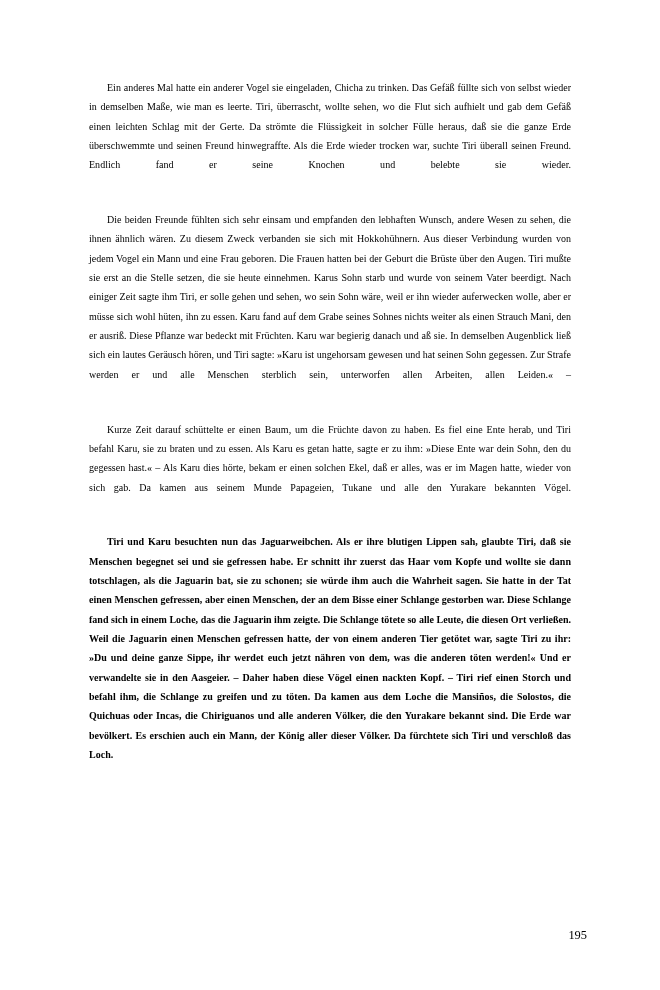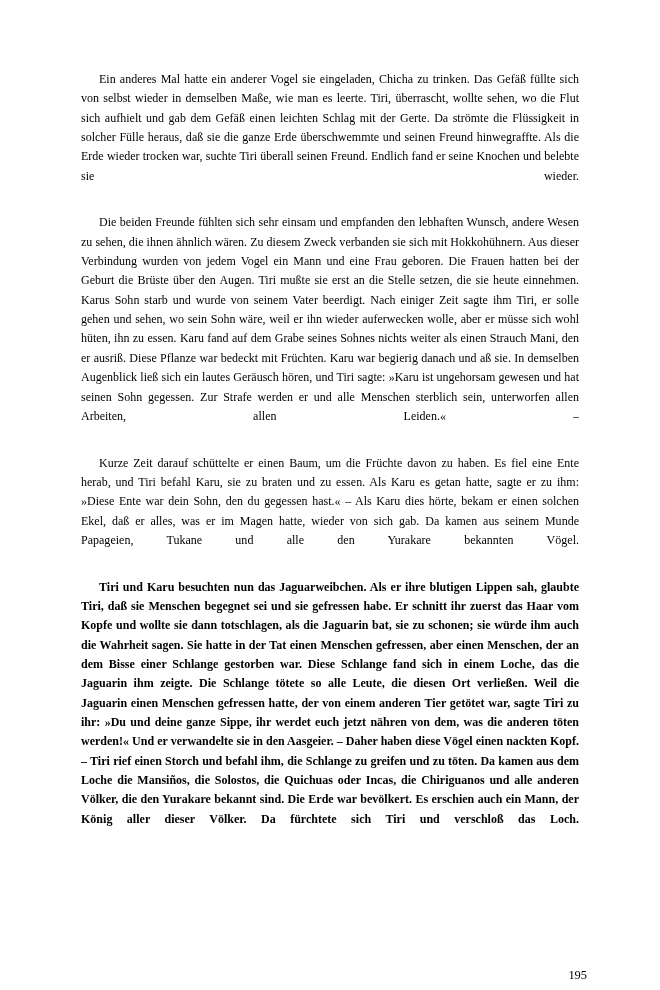--- a/index.html
+++ b/index.html
@@ -24,23 +24,23 @@
   }
 
   .text-block {
     position: absolute;
     left: 73px;
     top: 62px;
     width: 514px;
   }
 
   p.para {
-    margin: 8px;
+    margin: 16px;
     padding: 0;
-    font-size: 12px;
+    font-size: 10px;
     line-height: 19.35px;
     text-align: justify;
     text-justify: inter-word;
     text-indent: 18px;
     hyphens: manual;
     -webkit-hyphens: manual;
     word-spacing: 0px;
     letter-spacing: 0.01px;
   }
 
@@ -59,21 +59,20 @@
   .folio {
     position: absolute;
     left: 73px;
     top: 928px;
     width: 514px;
     text-align: right;
     font-size: 12.4px;
     line-height: 15px;
     font-family: "Liberation Serif", "DejaVu Serif", serif;
     color: #000000;
-    margin-top: 40px;
   }
 </style>
 </head>
 <body>
 
 <div class="page">
 
   <div class="text-block">
     <p class="para">Ein anderes Mal hatte ein anderer Vogel sie eingeladen, Chicha zu trinken. Das Gefäß füllte sich von selbst wieder in demselben Maße, wie man es leerte. Tiri, überrascht, wollte sehen, wo die Flut sich aufhielt und gab dem Gefäß einen leichten Schlag mit der Gerte. Da strömte die Flüssigkeit in solcher Fülle heraus, daß sie die ganze Erde überschwemmte und seinen Freund hinwegraffte. Als die Erde wieder trocken war, suchte Tiri überall seinen Freund. Endlich fand er seine Knochen und belebte sie wieder.</p>
     <p class="para">Die beiden Freunde fühlten sich sehr einsam und empfanden den lebhaften Wunsch, andere Wesen zu sehen, die ihnen ähnlich wären. Zu diesem Zweck verbanden sie sich mit Hokkohühnern. Aus dieser Verbindung wurden von jedem Vogel ein Mann und eine Frau geboren. Die Frauen hatten bei der Geburt die Brüste über den Augen. Tiri mußte sie erst an die Stelle setzen, die sie heute einnehmen. Karus Sohn starb und wurde von seinem Vater beerdigt. Nach einiger Zeit sagte ihm Tiri, er solle gehen und sehen, wo sein Sohn wäre, weil er ihn wieder auferwecken wolle, aber er müsse sich wohl hüten, ihn zu essen. Karu fand auf dem Grabe seines Sohnes nichts weiter als einen Strauch Mani, den er ausriß. Diese Pflanze war bedeckt mit Früchten. Karu war begierig danach und aß sie. In demselben Augenblick ließ sich ein lautes Geräusch hören, und Tiri sagte: »Karu ist ungehorsam gewesen und hat seinen Sohn gegessen. Zur Strafe werden er und alle Menschen sterblich sein, unterworfen allen Arbeiten, allen Leiden.« –</p>

